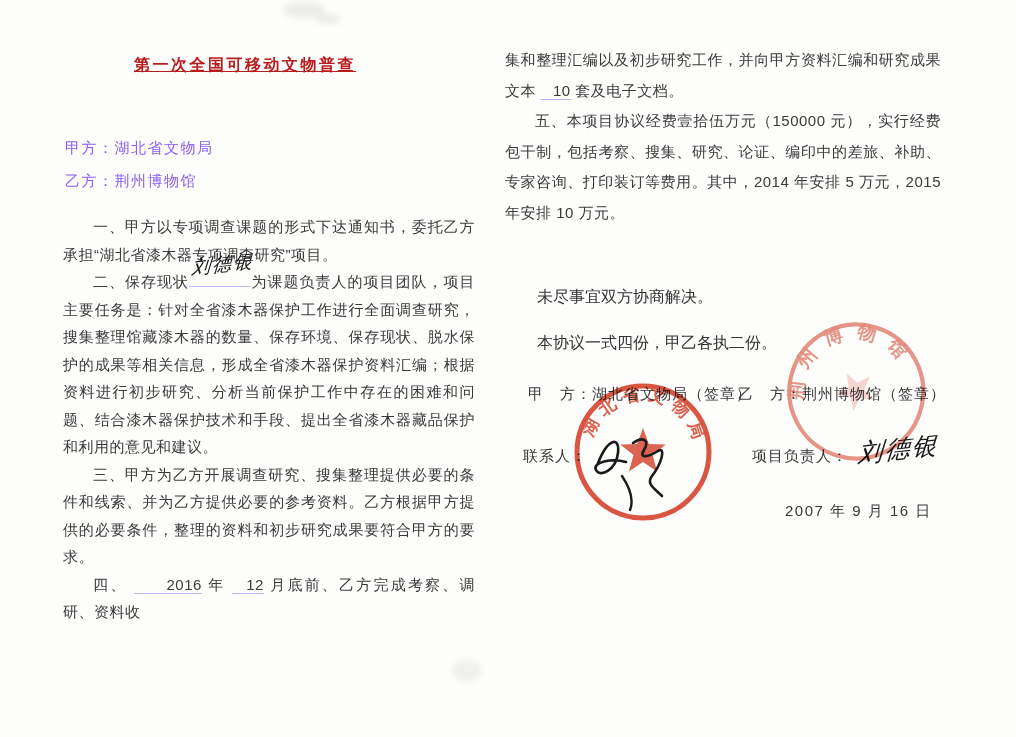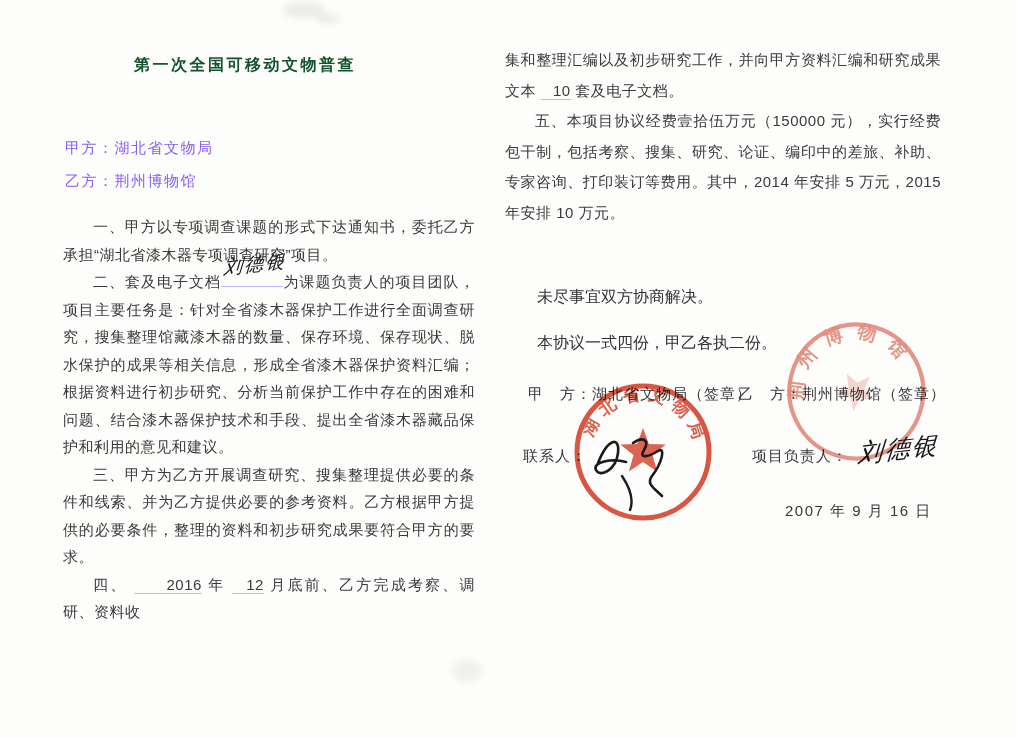--- a/index.html
+++ b/index.html
@@ -5,21 +5,21 @@
   html,body{margin:0;padding:0;background:#ffffff;}
   .canvas{
     position:relative;width:1016px;height:737px;overflow:hidden;
     background:#fdfdfc;
     font-family:"Liberation Sans","DejaVu Sans",sans-serif;
     color:#333;
   }
   
   .col-left{position:absolute;left:63px;top:0;width:412px;}
   .title-block{position:absolute;top:48px;left:0;width:100%;text-align:center;padding-right:48px;box-sizing:border-box;}
-  .title-line{font-weight:bold;font-size:16px;letter-spacing:2.5px;color:#14532d;line-height:33px;}
+  .title-line{font-weight:bold;font-size:16px;letter-spacing:2.5px;color:#b91c1c;line-height:33px;text-decoration:underline;}
   .party-block{position:absolute;top:131px;left:2px;}
   .party-line{font-size:15px;letter-spacing:1.5px;line-height:33px;color:#8b5cf6;}
   .body-left{position:absolute;top:213px;left:0;width:412px;}
   .body-left p, .body-right p{
     margin:0;font-size:15px;line-height:27.5px;letter-spacing:0.5px;
     text-align:justify;text-justify:inter-ideograph;color:#3a3a3a;
   }
   .indent{text-indent:2em;}
   
   .col-right{position:absolute;left:505px;top:0;width:436px;}
@@ -74,21 +74,21 @@
       <div class="title-line">第一次全国可移动文物普查</div>
     </div>
 
     <div class="party-block">
       <div class="party-line">甲方：湖北省文物局</div>
       <div class="party-line">乙方：荆州博物馆</div>
     </div>
 
     <div class="body-left">
       <p class="indent">一、甲方以专项调查课题的形式下达通知书，委托乙方承担“湖北省漆木器专项调查研究”项目。</p>
-      <p class="indent"><span>二、套及电子文档</span><span class="blank blank-name"><span class="handwriting hw-small">刘德银</span></span><span>为课题负责人的项目团队，项目主要任务是：针对全省漆木器保护工作进行全面调查研究，搜集整理馆藏漆木器的数量、保存环境、保存现状、脱水保护的成果等相关信息，形成全省漆木器保护资料汇编；根据资料进行初步研究、分析当前保护工作中存在的困难和问题、结合漆木器保护技术和手段、提出全省漆木器藏品保护和利用的意见和建议。</span></p>
+      <p class="indent"><span>二、保存现状</span><span class="blank blank-name"><span class="handwriting hw-small">刘德银</span></span><span>为课题负责人的项目团队，项目主要任务是：针对全省漆木器保护工作进行全面调查研究，搜集整理馆藏漆木器的数量、保存环境、保存现状、脱水保护的成果等相关信息，形成全省漆木器保护资料汇编；根据资料进行初步研究、分析当前保护工作中存在的困难和问题、结合漆木器保护技术和手段、提出全省漆木器藏品保护和利用的意见和建议。</span></p>
       <p class="indent">三、甲方为乙方开展调查研究、搜集整理提供必要的条件和线索、并为乙方提供必要的参考资料。乙方根据甲方提供的必要条件，整理的资料和初步研究成果要符合甲方的要求。</p>
       <p class="indent"><span>四、</span> <span class="blank blank-year">2016</span> <span>年</span> <span class="blank blank-month">12</span> <span>月底前、乙方完成考察、调研、资料收</span></p>
     </div>
   </div>
 
   <div class="col-right">
 
     <div class="body-right">
       <p><span>集和整理汇编以及初步研究工作，并向甲方资料汇编和研究成果文本</span> <span class="blank blank-copies">10</span> <span>套及电子文档。</span></p>
       <p class="indent">五、本项目协议经费壹拾伍万元（150000 元），实行经费包干制，包括考察、搜集、研究、论证、编印中的差旅、补助、专家咨询、打印装订等费用。其中，2014 年安排 5 万元，2015 年安排 10 万元。</p>

